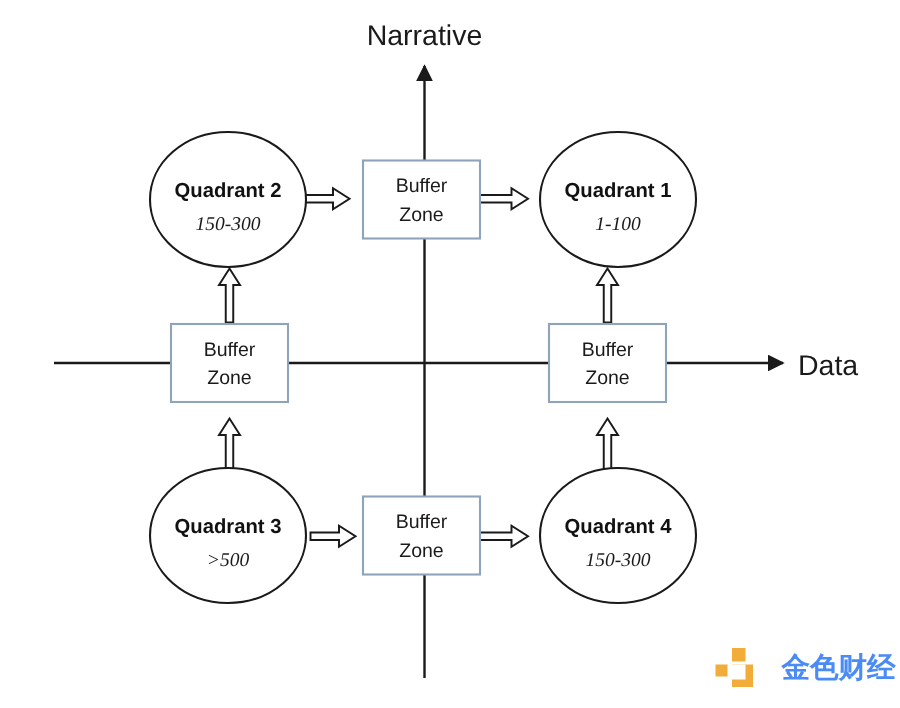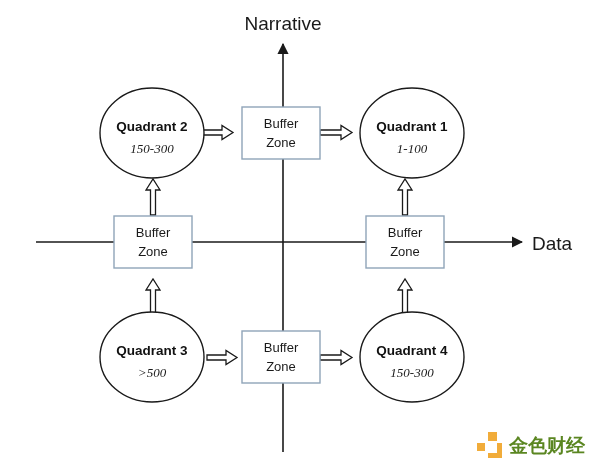--- a/index.html
+++ b/index.html
@@ -97,24 +97,25 @@
     left: 0px;
     top: 0px;
     width: 9px;
     height: 10px;
     background: #ffffff;
   }
   .wm-text {
     font-family: "DejaVu Sans", sans-serif;
     font-size: 19px;
     font-weight: bold;
-    color: #4d7c0f;
+    color: #3b82f6;
     letter-spacing: 0px;
     line-height: 1;
     white-space: nowrap;
+    margin-left: 12px;
   }
 </style>
 </head>
 <body>
 
 <div id="canvas">
 
   <svg id="diagram-svg" viewBox="0 0 600 472">
     <defs>
 

